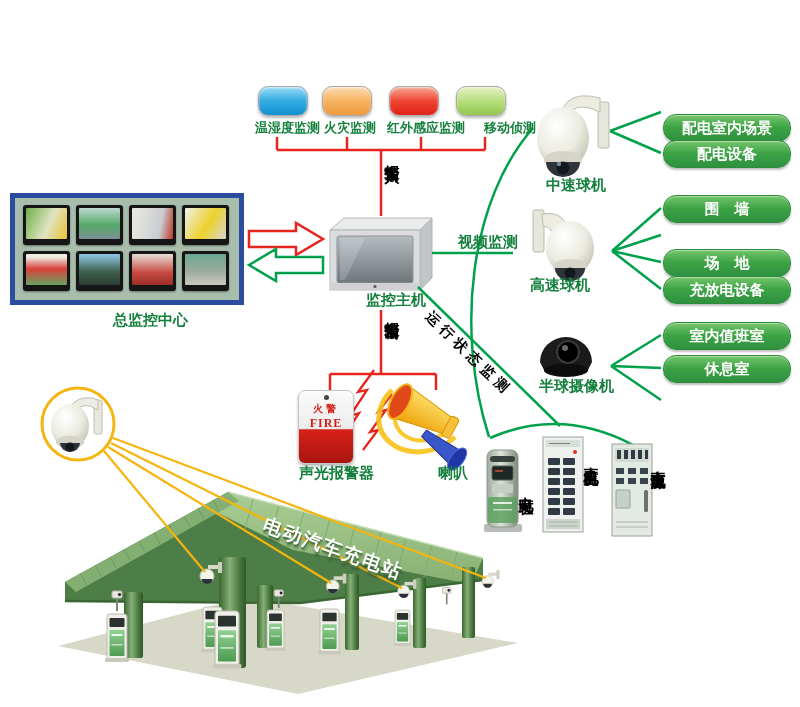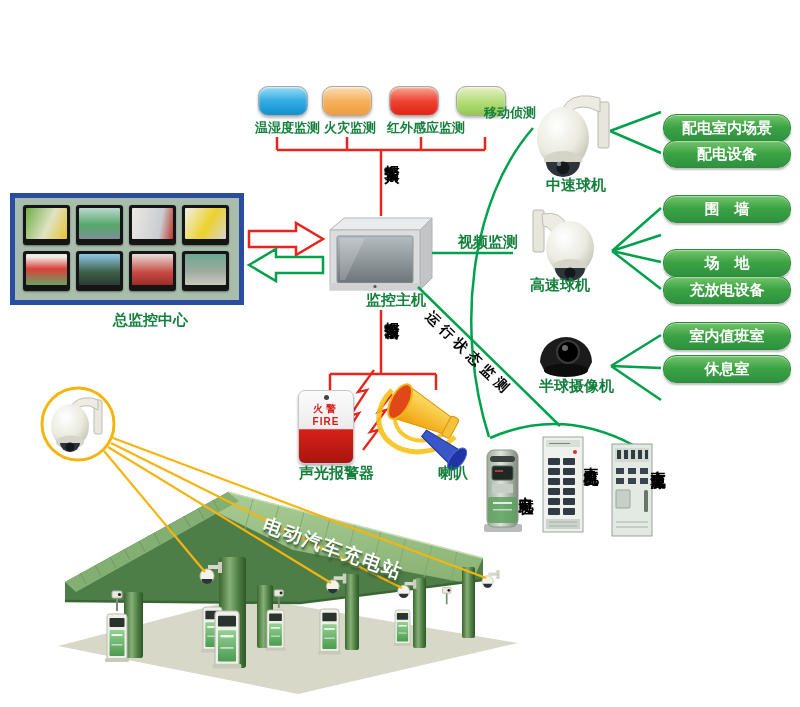--- a/index.html
+++ b/index.html
@@ -32,21 +32,21 @@
   .sc4{background:linear-gradient(120deg,#f0efe9 0%,#ecd22b 55%,#d6d6d0 100%)}
   .sc5{background:linear-gradient(180deg,#efece4 10%,#d8413a 48%,#6aa263 100%)}
   .sc6{background:linear-gradient(180deg,#8fc7e6 0%,#3e6049 58%,#2c3c33 100%)}
   .sc7{background:linear-gradient(180deg,#e6ded6 0%,#c64a42 60%,#9c2d27 100%)}
   .sc8{background:linear-gradient(180deg,#6ca890 0%,#9cab9f 55%,#cac9bd 100%)}
   .fire-box{position:absolute;z-index:2;left:298px;top:390px;width:54px;height:72px;border-radius:7px;
         border:1px solid #c6c6c6;text-align:center;box-shadow:0 2px 3px rgba(0,0,0,.3);
         background:linear-gradient(180deg,#fbfbfb 0%,#ececec 52%,#d62119 54%,#a8150e 100%)}
   .fire-led{display:block;width:5px;height:5px;border-radius:50%;background:#444;margin:4px auto 2px}
   .fire-cn{color:#d42018;font-size:10px;font-weight:bold;letter-spacing:3px}
-  .fire-en{color:#cf1f17;font-size:10px;font-weight:bold;font-family:Liberation Sans, sans-serif;letter-spacing:1px}
+  .fire-en{color:#cf1f17;font-size:12px;font-weight:bold;font-family:Liberation Serif, serif;letter-spacing:1px}
   .status-lbl{position:absolute;z-index:2;left:434px;top:308px;font-size:14px;font-weight:bold;color:#000;
         letter-spacing:5px;transform:rotate(44deg);transform-origin:0 0;white-space:nowrap}
   .sign{position:absolute;z-index:3;left:268px;top:512px;font-size:19px;font-weight:bold;color:#fff;
         letter-spacing:2px;transform:rotate(19.5deg);transform-origin:0 0;white-space:nowrap;
         text-shadow:1px 2px 0 #4a7a44,2px 4px 3px rgba(0,0,0,.35)}
 </style>
 </head>
 <body>
 
 <div id="canvas">
@@ -323,21 +323,21 @@
   </svg>
 
   <div class="sensor-btn sb1"></div>
   <div class="sensor-btn sb2"></div>
   <div class="sensor-btn sb3"></div>
   <div class="sensor-btn sb4"></div>
 
   <div class="lbl f13" style="left:234px;top:119px;width:86px">温湿度监测</div>
   <div class="lbl f13" style="left:310px;top:119px;width:66px">火灾监测</div>
   <div class="lbl f13" style="left:377px;top:119px;width:88px">红外感应监测</div>
-  <div class="lbl f13" style="left:452px;top:104px;width:84px">移动侦测</div>
+  <div class="lbl f13" style="left:452px;top:119px;width:84px">移动侦测</div>
 
   <div class="vlbl" style="left:384px;top:153px">报警输入</div>
 
   <div class="wall">
     <div class="screen">
         <div class="scene sc1"></div>
       </div>
     <div class="screen">
         <div class="scene sc2"></div>
       </div>

